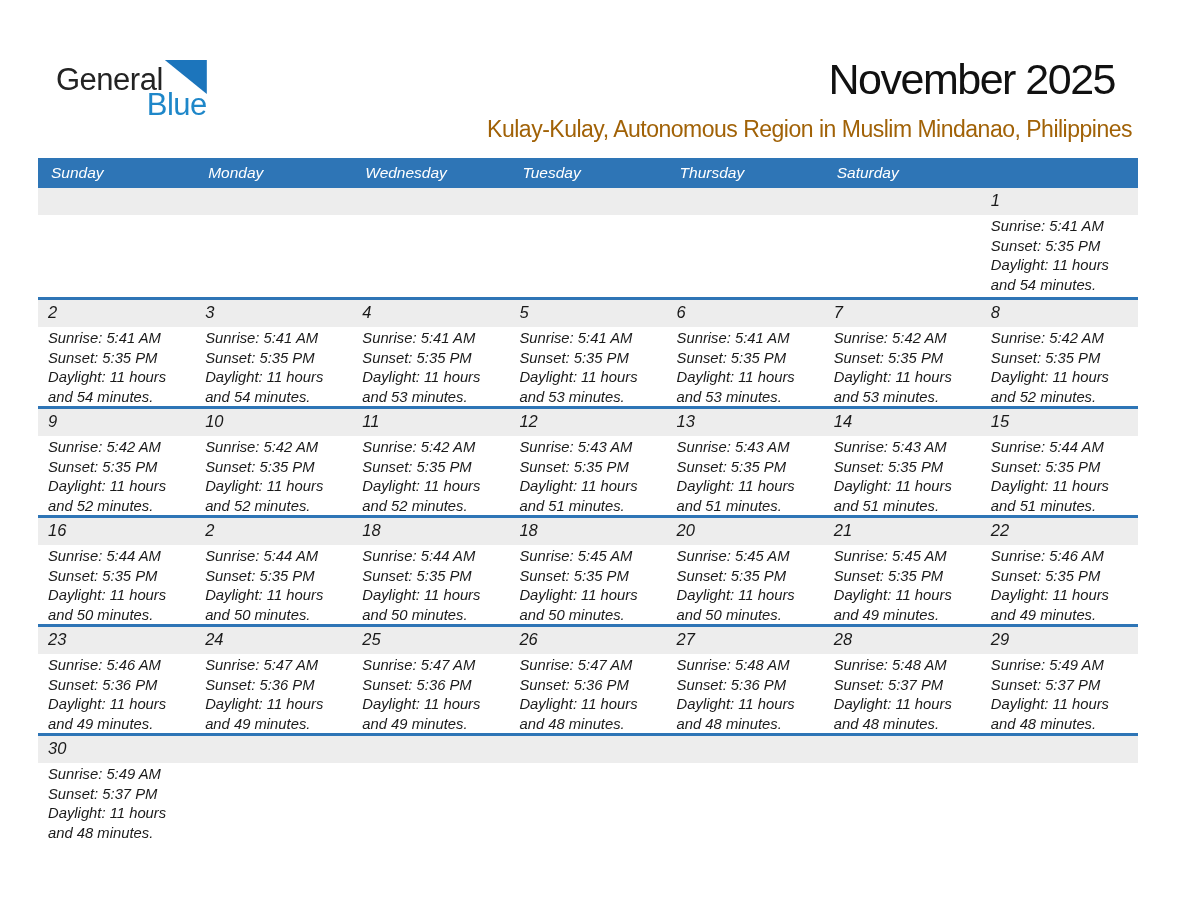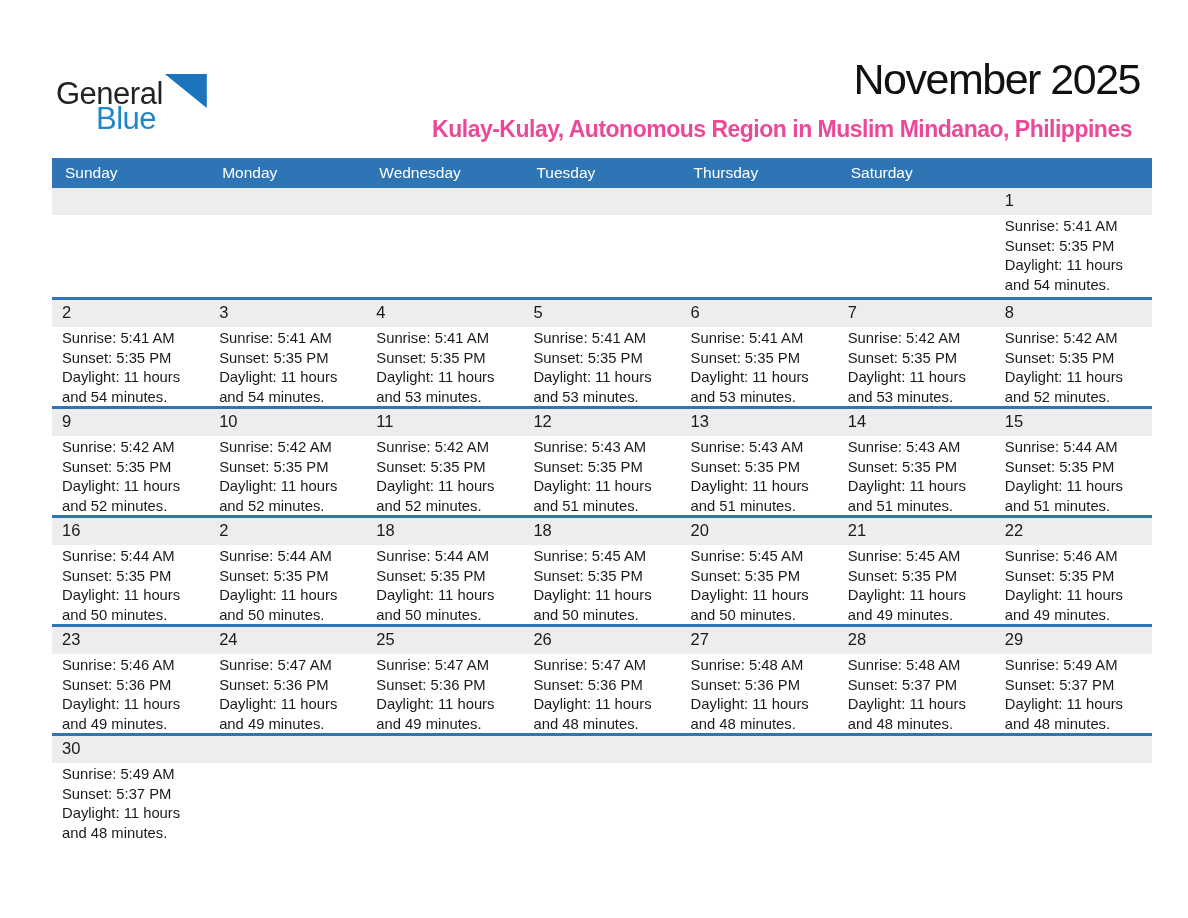--- a/index.html
+++ b/index.html
@@ -9,47 +9,47 @@
     font-family: "Liberation Sans", sans-serif;
     color: #1a1a1a;
     position: relative;
     overflow: hidden;
   }
   .page { position: absolute; inset: 0; background: #fff; }
 
   
   .masthead { position: absolute; left: 44px; top: 0; width: 1100px; height: 158px; }
 
-  .logo { position: absolute; left: 12px; top: 74px; line-height: 28px; }
+  .logo { position: absolute; left: 12px; top: 60px; line-height: 28px; text-align: right; }
   .logo-row1 { font-size: 31px; letter-spacing: -0.5px; color: #232323; white-space: nowrap; }
   .logo-triangle {
     display: inline-block; width: 42px; height: 34px;
     background: var(--logo-triangle, #1C75BC);
     clip-path: polygon(0 0, 100% 0, 100% 100%);
     vertical-align: -4px; margin-left: 2px;
   }
   .logo-row2 {
     font-size: 31px; letter-spacing: -0.5px;
     color: var(--logo-blue, #1E87C9);
     margin-left: 40px; margin-top: -3px;
   }
 
   .doc-title {
-    position: absolute; top: 58px; right: 4px;
+    position: absolute; top: 58px; right: 29px;
     font-size: 43px; line-height: 1; letter-spacing: -1.5px;
     color: #111; white-space: nowrap;
   }
   .doc-subtitle {
     position: absolute; top: 116px; right: 12px;
-    font-size: 23px; font-weight: bold; letter-spacing: -0.5px;
-    color: #ec4899; white-space: nowrap;
+    font-size: 23px; font-weight: normal; letter-spacing: -0.5px;
+    color: #a16207; white-space: nowrap;
   }
 
   
-  .calendar { position: absolute; left: 52px; top: 158px; width: 1100px; }
+  .calendar { position: absolute; left: 38px; top: 158px; width: 1100px; font-style: italic; }
 
   .weekday-header {
     display: flex; height: 30px;
     background: var(--header-bar, #2E75B6);
     color: #ffffff;
   }
   .weekday-cell {
     width: calc(100% / 7); font-size: 15.5px;
     padding-left: 13px; display: flex; align-items: center;
   }

